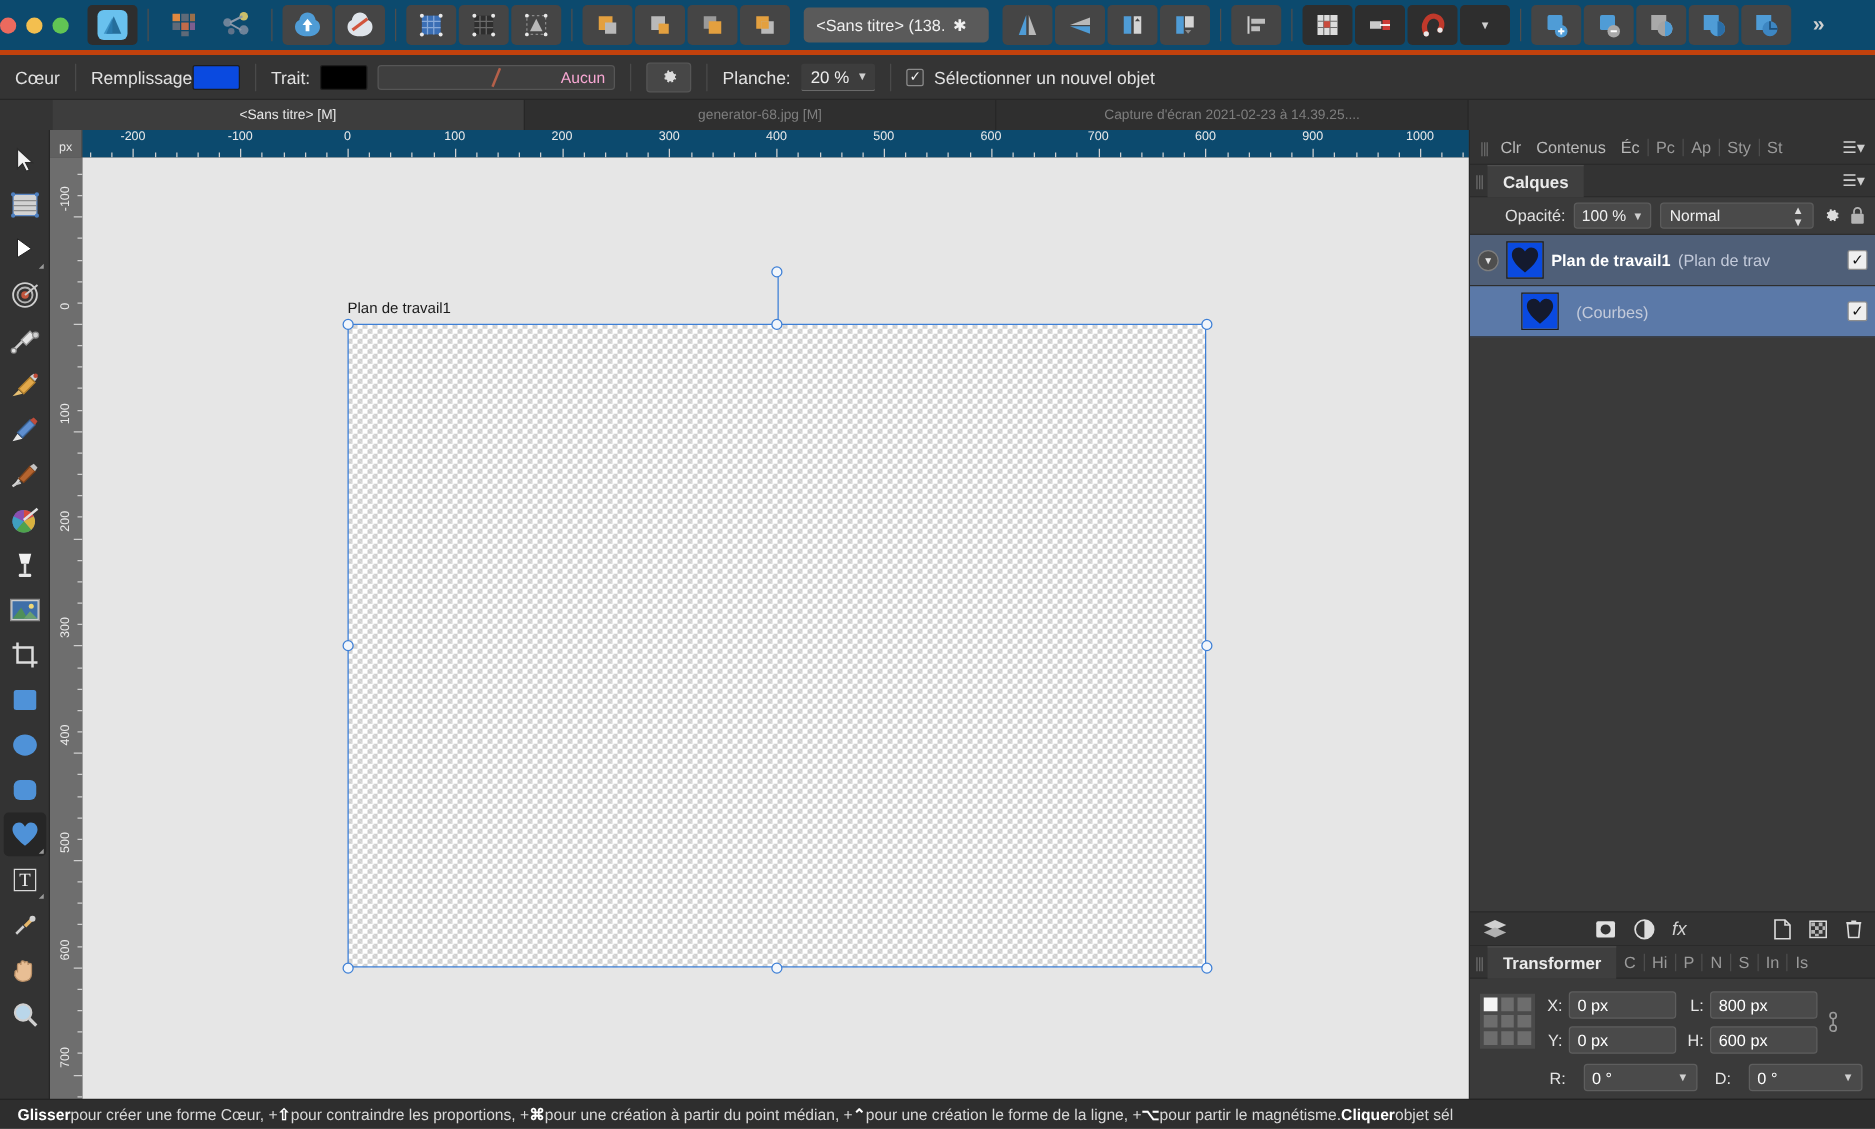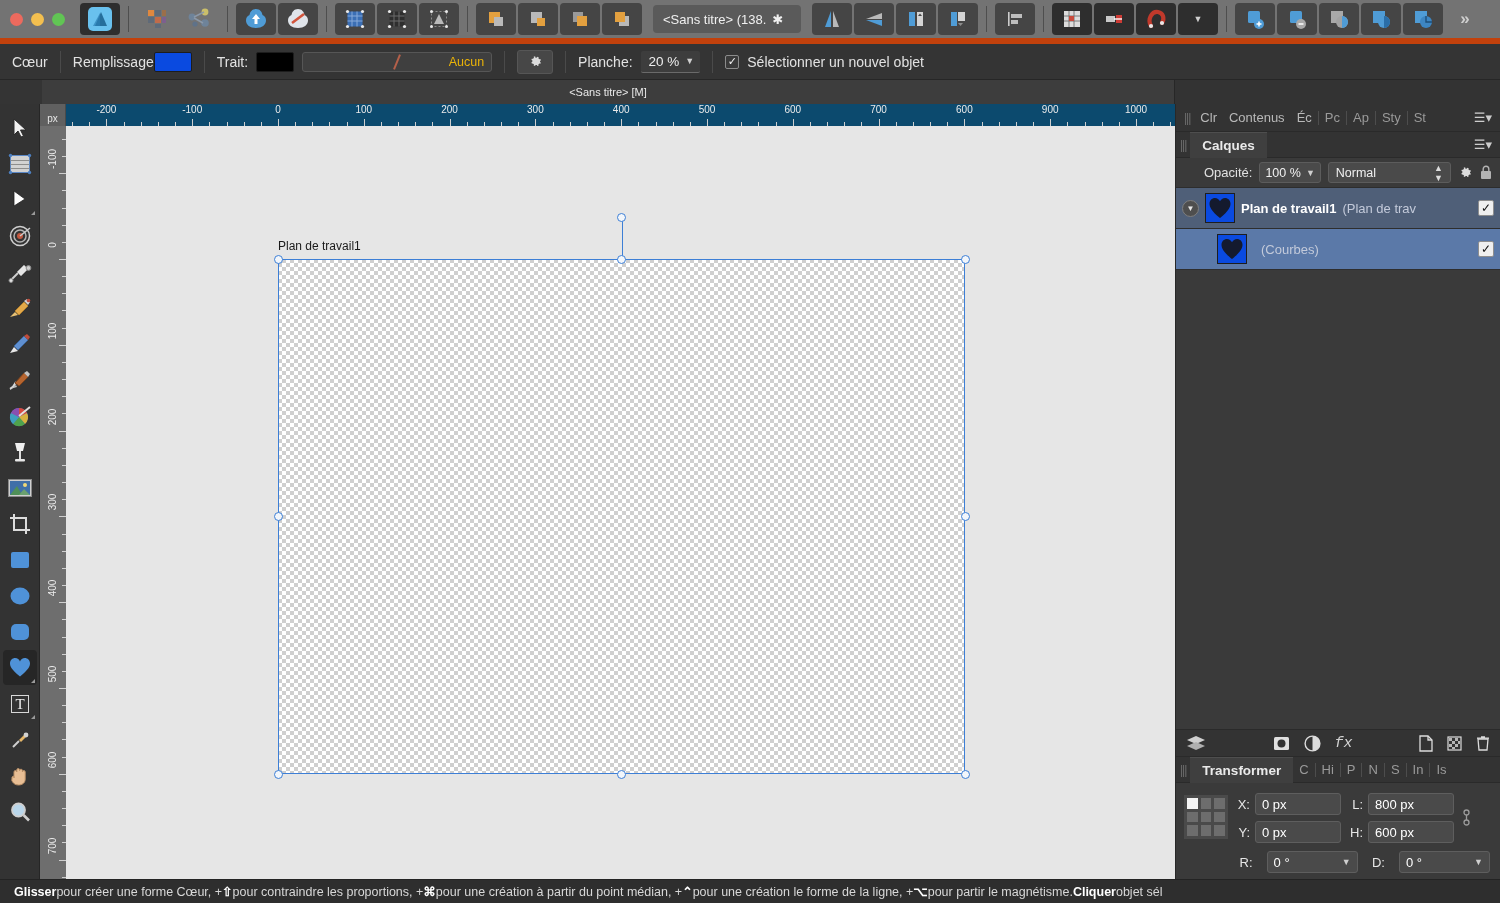--- a/index.html
+++ b/index.html
@@ -8,22 +8,22 @@
     background:#3a3a3a;
     font-family:"Liberation Sans", sans-serif;
     font-size:13px;
     color:#d6d6d6;
     -webkit-font-smoothing:antialiased;
   }
   .app { position:relative; width:1500px; height:903px; display:flex; flex-direction:column; }
 
   
   .titlebar {
-    height:44px; background:#737373; display:flex; align-items:center;
-    border-bottom:6px solid #c2410c; flex:none; padding-left:10px;
+    height:44px; background:#0c4a6e; display:flex; align-items:center;
+    border-bottom:4px solid #c2410c; flex:none; 
   }
   .traffic { display:flex; gap:8px; align-items:center; margin-right:14px; }
   .dot { width:13px; height:13px; border-radius:50%; }
   .dot.r{background:#ec6a5e;} .dot.y{background:#f3bf4f;} .dot.g{background:#61c554;}
 
   .tgroup { display:flex; align-items:center; }
   .tbtn {
     width:40px; height:32px; border-radius:4px; margin:0 1px;
     display:flex; align-items:center; justify-content:center;
     background:transparent; position:relative;
@@ -43,21 +43,21 @@
   
   .contextbar {
     height:36px; background:#343434; display:flex; align-items:center;
     border-bottom:1px solid #262626; flex:none; padding-left:12px; gap:0px;
   }
   .cxlabel { font-size:14px; color:#e2e2e2; white-space:nowrap; }
   .swatch { width:38px; height:20px; border:1px solid #1d1d1d; border-radius:2px; }
   .strokewell {
     width:190px; height:20px; background:#3f3f3f; border:1px solid #565656;
     border-radius:3px; display:flex; align-items:center; justify-content:flex-end;
-    padding-right:7px; font-size:12.5px; color:#eab308; position:relative;
+    padding-right:7px; font-size:12.5px; color:#f9a8d4; position:relative;
   }
   .strokewell .slash {
     position:absolute; left:50%; top:50%; width:2px; height:16px;
     background:#b4604a; transform:translate(-50%,-50%) rotate(22deg);
   }
   .gearbtn {
     width:36px;height:24px;background:#474747;border:1px solid #565656;border-radius:3px;
     display:flex;align-items:center;justify-content:center;
   }
   .pct {
@@ -510,20 +510,22 @@
     <div class="vsep"></div>
     <div style="display:flex;align-items:center;gap:8px">
       <span class="cbx">✓</span>
       <span class="cxlabel">Sélectionner un nouvel objet</span>
     </div>
   </div>
 
   <div class="doctabs">
     <div class="spacer"></div>
     <div class="dtab active">&lt;Sans titre&gt; [M]</div>
+    <div class="dtab">generator-68.jpg [M]</div>
+    <div class="dtab">Capture d'écran 2021-02-23 à 14.39.25....</div>
     <div style="width:325px;background:#333"></div>
   </div>
 
   <div class="bodyrow">
 
     <div class="tools">
       <div class="tool">
         <svg width="18" height="20" viewBox="0 0 18 20">
             <path d="M3 1 L3 17 L7 13 L10 19 L12.5 18 L9.5 12 L15 12 Z" fill="#f2f2f2" stroke="#2c2c2c" stroke-width="1"></path>
           </svg>
@@ -928,21 +930,21 @@
               <rect x="1" y="1" width="15" height="13" rx="1.5" fill="#e0e0e0"></rect>
               <circle cx="8.5" cy="7.5" r="4" fill="#333"></circle>
             </svg>
         </span>
         <span class="bicon">
           <svg width="17" height="17" viewBox="0 0 17 17">
               <circle cx="8.5" cy="8.5" r="7.4" fill="none" stroke="#dcdcdc" stroke-width="1.4"></circle>
               <path d="M8.5 1.1 A7.4 7.4 0 018.5 15.9Z" fill="#dcdcdc"></path>
             </svg>
         </span>
-        <span class="bicon" style="font-style:italic;font-family:Liberation Mono, monospace;">fx</span>
+        <span class="bicon" style="font-style:italic;font-family:Liberation Sans, sans-serif;">fx</span>
         <span style="flex:1"></span>
         <span class="bicon">
           <svg width="14" height="17" viewBox="0 0 14 17">
               <path d="M1 1 H9 L13 5 V16 H1Z" fill="none" stroke="#dcdcdc" stroke-width="1.3"></path>
               <path d="M9 1 V5 H13" fill="none" stroke="#dcdcdc" stroke-width="1.3"></path>
             </svg>
         </span>
         <span class="bicon">
           <svg width="15" height="15" viewBox="0 0 15 15">
               <rect x="1" y="1" width="13" height="13" fill="none" stroke="#dcdcdc" stroke-width="1.2"></rect>

